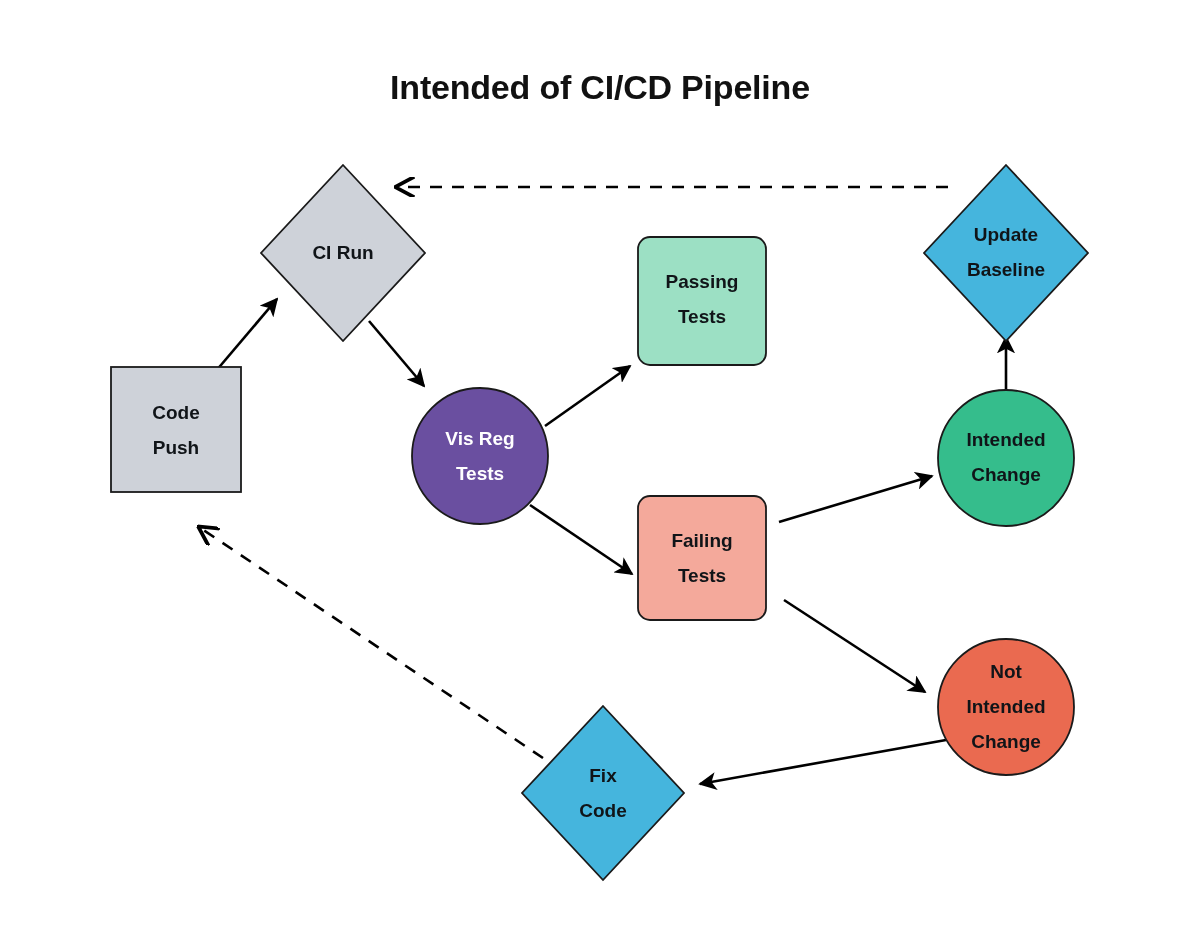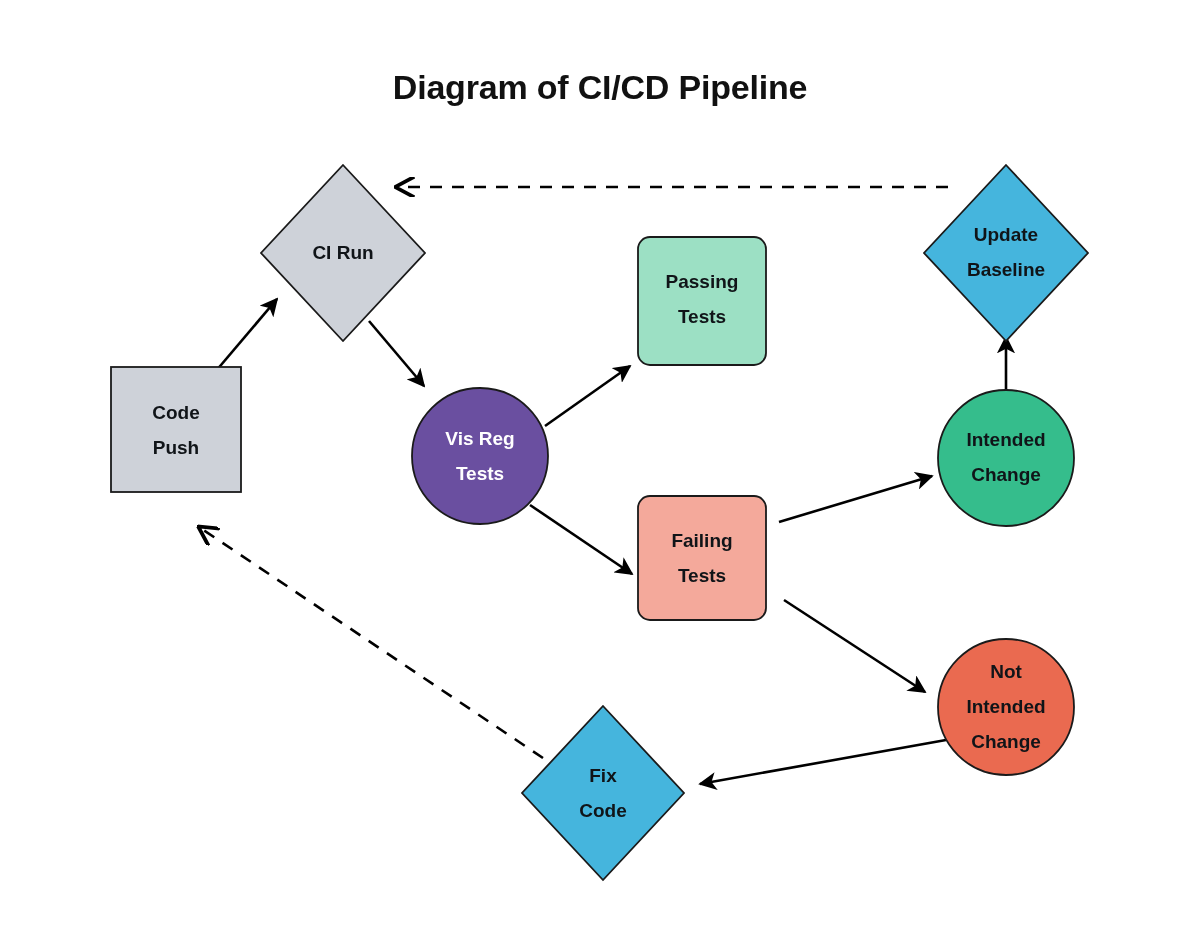--- a/index.html
+++ b/index.html
@@ -58,21 +58,21 @@
   .shape-stroke {
     stroke: #1a1a1a;
     stroke-width: 1.8;
   }
 </style>
 </head>
 <body>
 
 <div id="canvas">
 
-  <div id="diagram-title">Diagram of CI/CD Pipeline</div>
+  <div id="diagram-title">Intended of CI/CD Pipeline</div>
 
   <svg class="diagram-svg" width="1200" height="947" viewBox="0 0 1200 947">
 
     <defs>
       <marker id="arrow-closed" viewBox="0 0 10 10" refX="9" refY="5" markerWidth="7" markerHeight="7" orient="auto-start-reverse">
         <path d="M 0 0 L 10 5 L 0 10 L 2.6 5 z" fill="#000000"></path>
       </marker>
       <marker id="arrow-open" viewBox="0 0 10 10" refX="9" refY="5" markerWidth="8" markerHeight="8" orient="auto-start-reverse">
         <path d="M 1 0.5 L 9.5 5 L 1 9.5" fill="none" stroke="#000000" stroke-width="1.8" stroke-linecap="square" stroke-linejoin="miter"></path>
       </marker>

